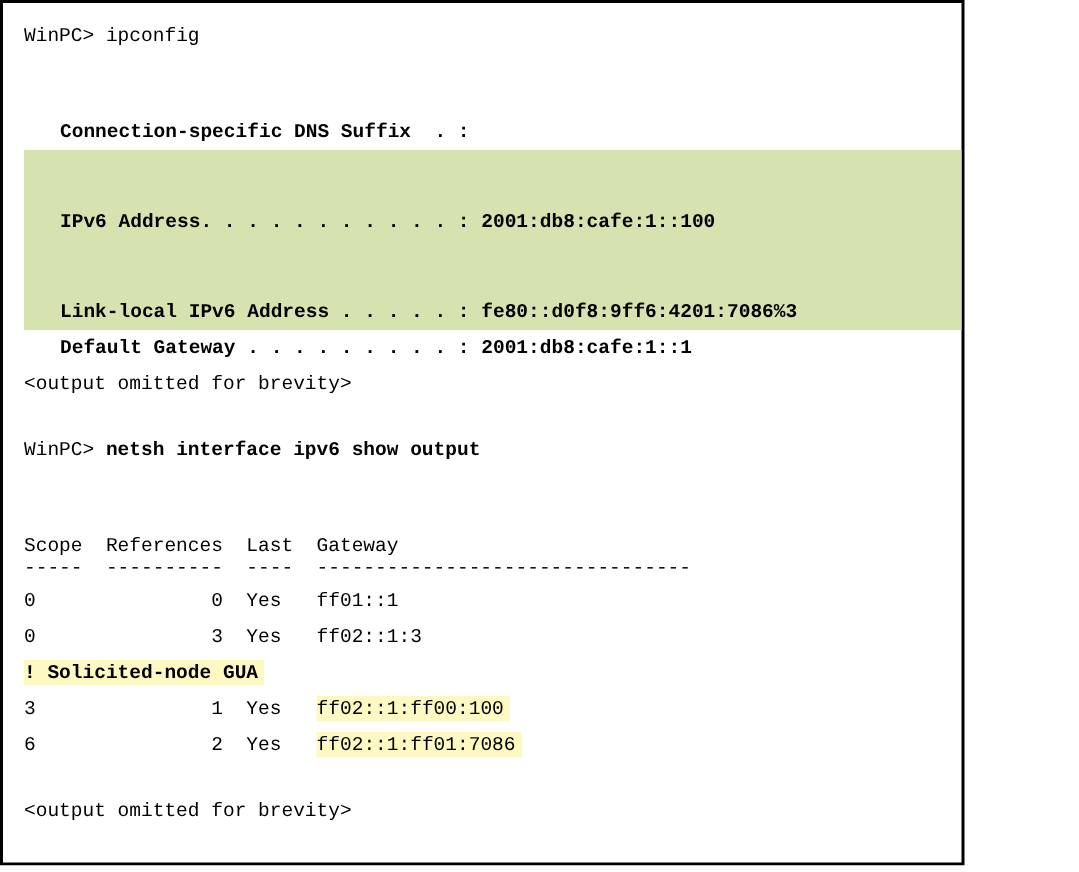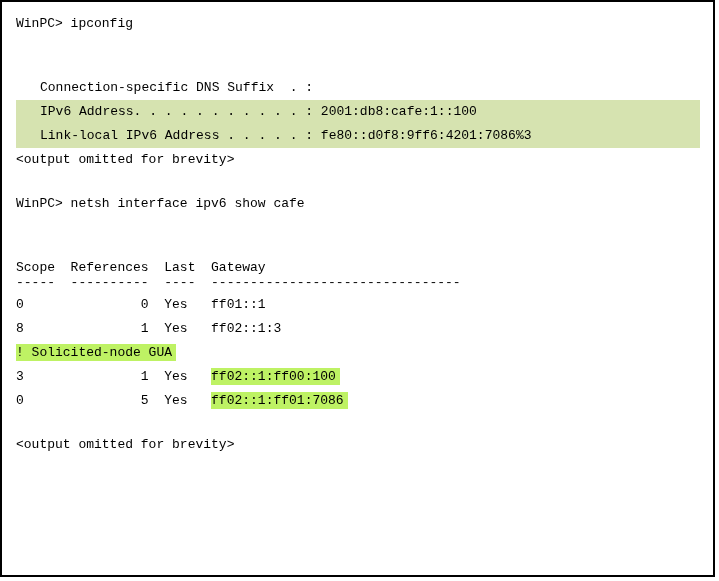--- a/index.html
+++ b/index.html
@@ -5,37 +5,37 @@
   body {
     margin: 0;
     padding: 0;
     font-family: "Courier New", monospace;
     font-size: 13px;
     color: #000;
     background: #fff;
   }
   .frame {
     border: 2px solid #000;
-    width: 715px;
+    width: 643px;
     height: 577px;
     box-sizing: border-box;
     padding: 10px 14px;
     line-height: 1.85;
     overflow: hidden;
   }
-  .bold { font-weight: normal; }
-  .indent1 { padding-left: 24px; }
+  .bold { font-weight: bold; margin-top: 36px; }
+  .indent1 { padding-left: 24px; font-weight: bold; }
   .indent2 { padding-left: 24px; display: inline-block; box-sizing: border-box; }
   .hl-line {
     background: #d6e3b0;
     display: block;
     width: 684px;
   }
   .hl-span {
-    background: #bef264;
+    background: #fef9c3;
     padding: 1px 4px 1px 0;
   }
   .row { white-space: pre; }
   .table-sep { white-space: pre; line-height: 1.1; display: block; margin-top: -4px; margin-bottom: 2px; }
   .blank { height: 20px; }
 </style>
 </head>
 <body>
 
 <div class="frame">
@@ -46,42 +46,43 @@
 
 
   <div class="blank"></div>
 
   <div class="row indent1">Connection-specific DNS Suffix  . :</div>
 
   <span class="hl-line"><span class="row indent2 bold">IPv6 Address. . . . . . . . . . . : 2001:db8:cafe:1::100</span></span>
 
   <span class="hl-line"><span class="row indent2 bold">Link-local IPv6 Address . . . . . : fe80::d0f8:9ff6:4201:7086%3</span></span>
 
+  <div class="row indent1">Default Gateway . . . . . . . . . : 2001:db8:cafe:1::1</div>
 
   <div class="row">&lt;output omitted for brevity&gt;</div>
 
   <div class="blank"></div>
 
-  <div class="row"><span>WinPC&gt; </span><span class="bold">netsh interface ipv6 show cafe</span></div>
+  <div class="row"><span>WinPC&gt; </span><span class="bold">netsh interface ipv6 show output</span></div>
 
   <div class="blank"></div>
 
 
   <div class="blank"></div>
 
   <div class="row">Scope  References  Last  Gateway</div>
   <span class="table-sep">-----  ----------  ----  --------------------------------</span>
 
   <div class="row">0               0  Yes   ff01::1</div>
-  <div class="row">8               1  Yes   ff02::1:3</div>
+  <div class="row">0               3  Yes   ff02::1:3</div>
 
   <div class="row"><span class="hl-span bold">! Solicited-node GUA</span></div>
 
   <div class="row"><span>3               1  Yes   </span><span class="hl-span">ff02::1:ff00:100</span></div>
 
 
-  <div class="row"><span>0               5  Yes   </span><span class="hl-span">ff02::1:ff01:7086</span></div>
+  <div class="row"><span>6               2  Yes   </span><span class="hl-span">ff02::1:ff01:7086</span></div>
 
   <div class="blank"></div>
 
   <div class="row">&lt;output omitted for brevity&gt;</div>
 
 </div>
 
 </body></html>

